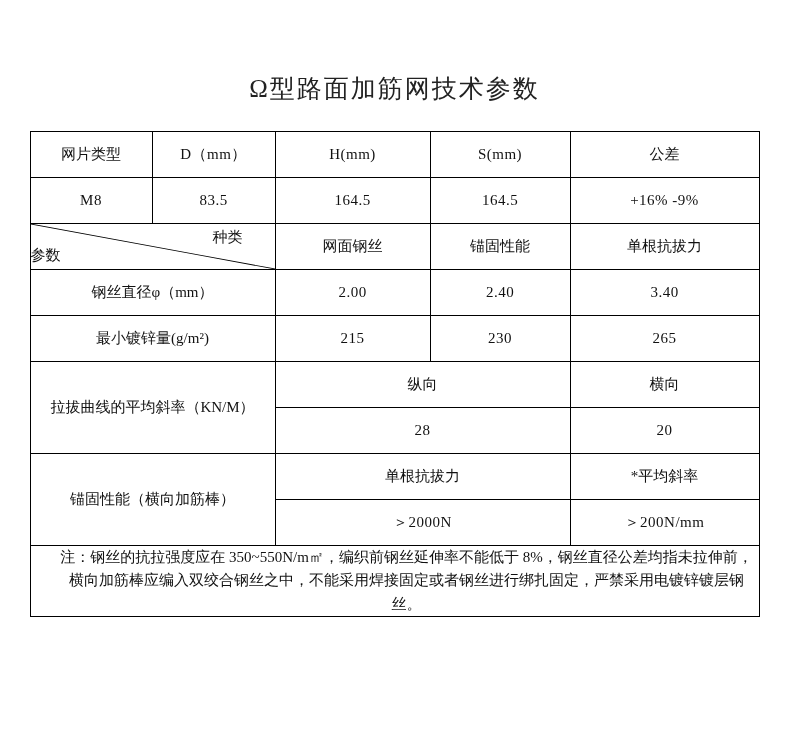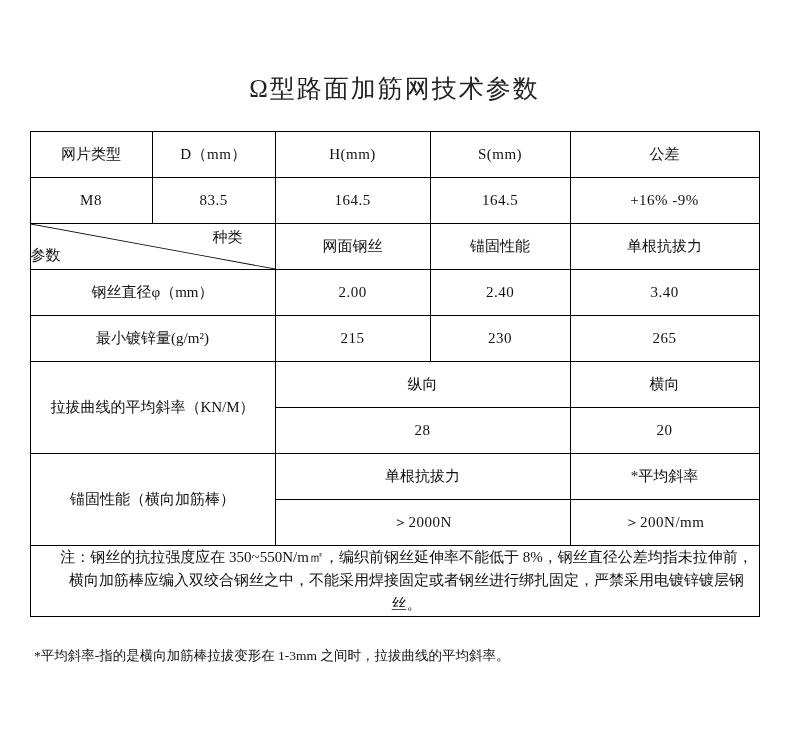--- a/index.html
+++ b/index.html
@@ -184,15 +184,14 @@
         <td class="num">＞200N/mm</td>
       </tr>
       <tr>
         <td class="note" colspan="5">
           <span class="note-text">注：钢丝的抗拉强度应在 350~550N/m㎡，编织前钢丝延伸率不能低于 8%，钢丝直径公差均指未拉伸前，横向加筋棒应编入双绞合钢丝之中，不能采用焊接固定或者钢丝进行绑扎固定，严禁采用电镀锌镀层钢丝。</span>
         </td>
       </tr>
     </tbody>
   </table>
 
-  <div class="footnote">*平均斜率-指的是横向加筋棒拉拔变形在 1-3mm 之间时，拉拔曲线的平均斜率。</div>
 
 </div>
 
 </body></html>

